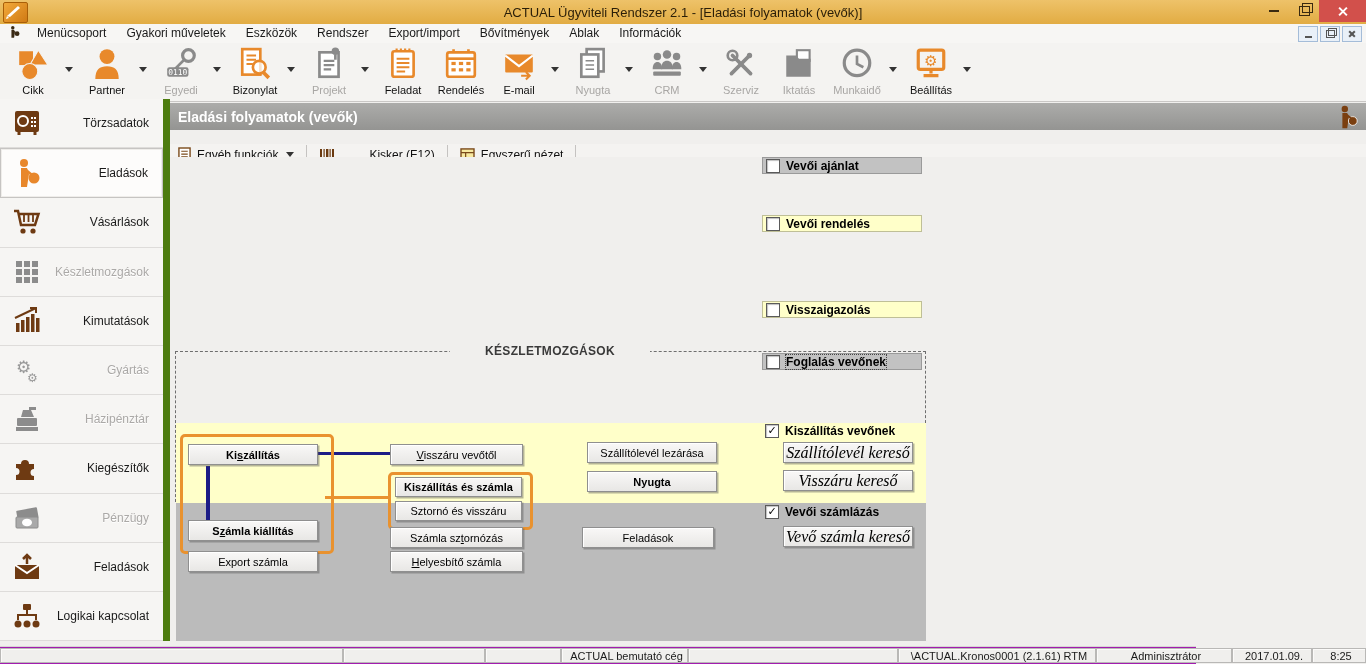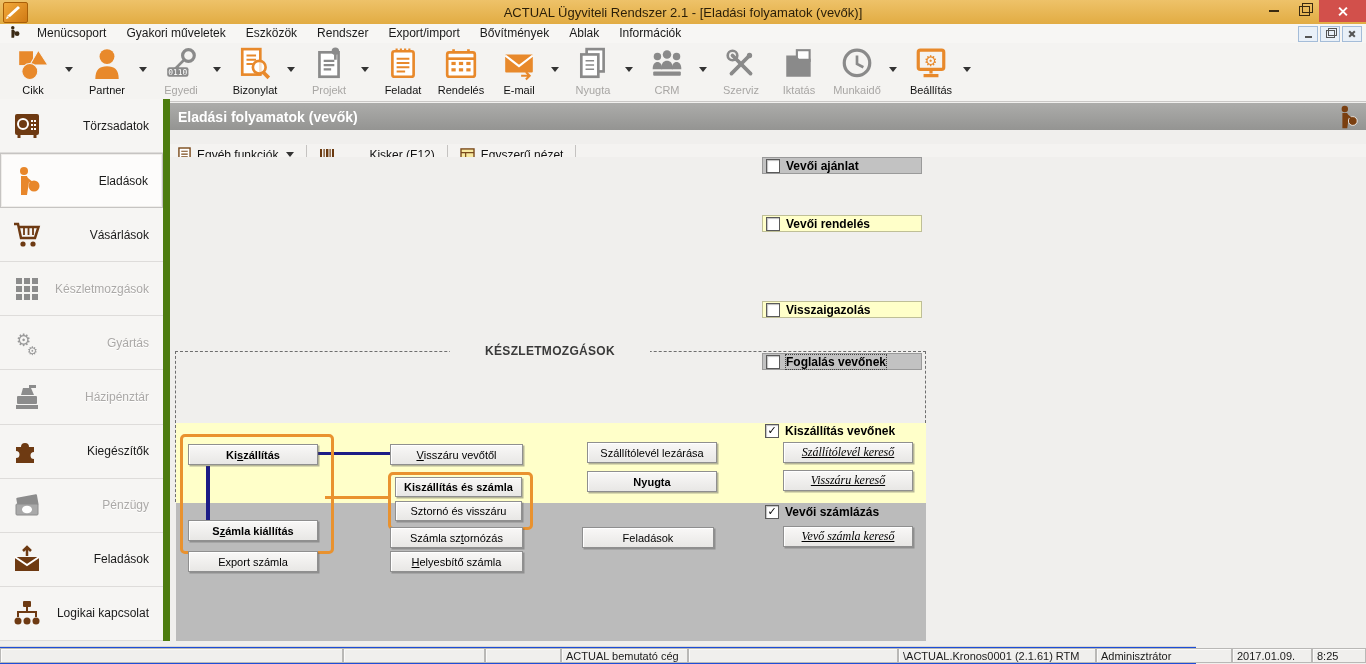--- a/index.html
+++ b/index.html
@@ -70,27 +70,27 @@
   .dashrect{position:absolute;left:5px;top:194px;width:751px;height:151px;border:1px dashed #6E6E6E;box-sizing:border-box;}
   .regionlbl{position:absolute;left:280px;top:187px;width:200px;text-align:center;font-size:12px;font-weight:bold;color:#3A3A3A;background:#F0EFED;letter-spacing:.3px;}
   .chk{position:absolute;width:160px;height:17px;box-sizing:border-box;}
   .chk.gray{background:#C2C2C2;border:1px solid #9A9A9A;}
   .chk.yellow{background:#FFFFC9;border:1px solid #BFBF97;}
   .chk .cb{position:absolute;left:3px;top:1px;width:12px;height:12px;background:#fff;border:1px solid #5A5A5A;box-shadow:inset 1px 1px 1px rgba(0,0,0,.25);font:bold 11px/11px "DejaVu Sans",sans-serif;text-align:center;color:#000;}
   .chk .lbl{position:absolute;left:23px;top:1px;font-size:12px;font-weight:bold;color:#000;white-space:nowrap;}
   .chk.focusd .lbl{outline:1px dotted #444;}
   .btn{position:absolute;display:flex;align-items:center;justify-content:center;font-size:11px;color:#000;background:linear-gradient(#F9F8F7,#E8E7E5);border:1px solid #8F8F8F;box-shadow:inset 1px 1px 0 #fff,1.5px 1.5px 0 rgba(90,90,90,.45);box-sizing:border-box;white-space:nowrap;}
   .btn.b{font-weight:bold;}
-  .btn.i{font-style:italic;font-family:"Liberation Serif",serif;font-size:12px;text-decoration:underline;}
+  .btn.i{font-style:italic;font-family:"Liberation Serif",serif;font-size:16px;}
   .hl{position:absolute;border:3px solid #E9922F;border-radius:5px;}
   .hlconn{position:absolute;background:#E9922F;}
   .bl{position:absolute;background:#1C1C86;}
 
   
-  .statusbar{position:absolute;left:0;top:646px;width:1196px;height:18px;background:#1d4ed8;border-top:1px solid #D8D6D4;}
+  .statusbar{position:absolute;left:0;top:646px;width:1196px;height:18px;background:#a21caf;border-top:1px solid #D8D6D4;text-align:center;}
   .seg{position:absolute;top:1px;height:15px;border:1px solid #B9B8B6;box-shadow:inset 1px 1px 0 #FBFAF9;background:#F0EFED;font-size:11px;line-height:15px;padding-left:4px;box-sizing:border-box;color:#1a1a1a;white-space:nowrap;overflow:hidden;}
 </style>
 </head>
 <body>
 
 <div class="win">
 
   <div class="titlebar">
     <div class="logo">
       <svg width="21" height="17" viewBox="0 0 21 17">
@@ -384,20 +384,35 @@
               <rect x="12" y="12" width="6" height="6"></rect>
               <rect x="20" y="12" width="6" height="6"></rect>
               <rect x="4" y="20" width="6" height="6"></rect>
               <rect x="12" y="20" width="6" height="6"></rect>
               <rect x="20" y="20" width="6" height="6"></rect>
             </g>
           </svg>
         </span>
       <span class="slabel">Készletmozgások</span>
     </div>
+    <div class="sitem">
+      <span class="sicon">
+          <svg width="30" height="30" viewBox="0 0 30 30">
+            <g fill="#6E3A12">
+              <rect x="4" y="17" width="3.5" height="9"></rect>
+              <rect x="9" y="14" width="3.5" height="12"></rect>
+              <rect x="14" y="11" width="3.5" height="15"></rect>
+              <rect x="19" y="8" width="3.5" height="18"></rect>
+              <rect x="24" y="12" width="3.5" height="14"></rect>
+            </g>
+            <path d="M3 12 L24 2 m-6 0 h6 v5" fill="none" stroke="#6E3A12" stroke-width="2"></path>
+          </svg>
+        </span>
+      <span class="slabel">Kimutatások</span>
+    </div>
     <div class="sitem off">
       <span class="sicon">
           <svg width="30" height="30" viewBox="0 0 30 30">
             <text x="4" y="18" font-size="17" fill="#999" font-family="DejaVu Sans,sans-serif">⚙</text>
             <text x="15" y="27" font-size="12" fill="#999" font-family="DejaVu Sans,sans-serif">⚙</text>
           </svg>
         </span>
       <span class="slabel">Gyártás</span>
     </div>
     <div class="sitem off">

